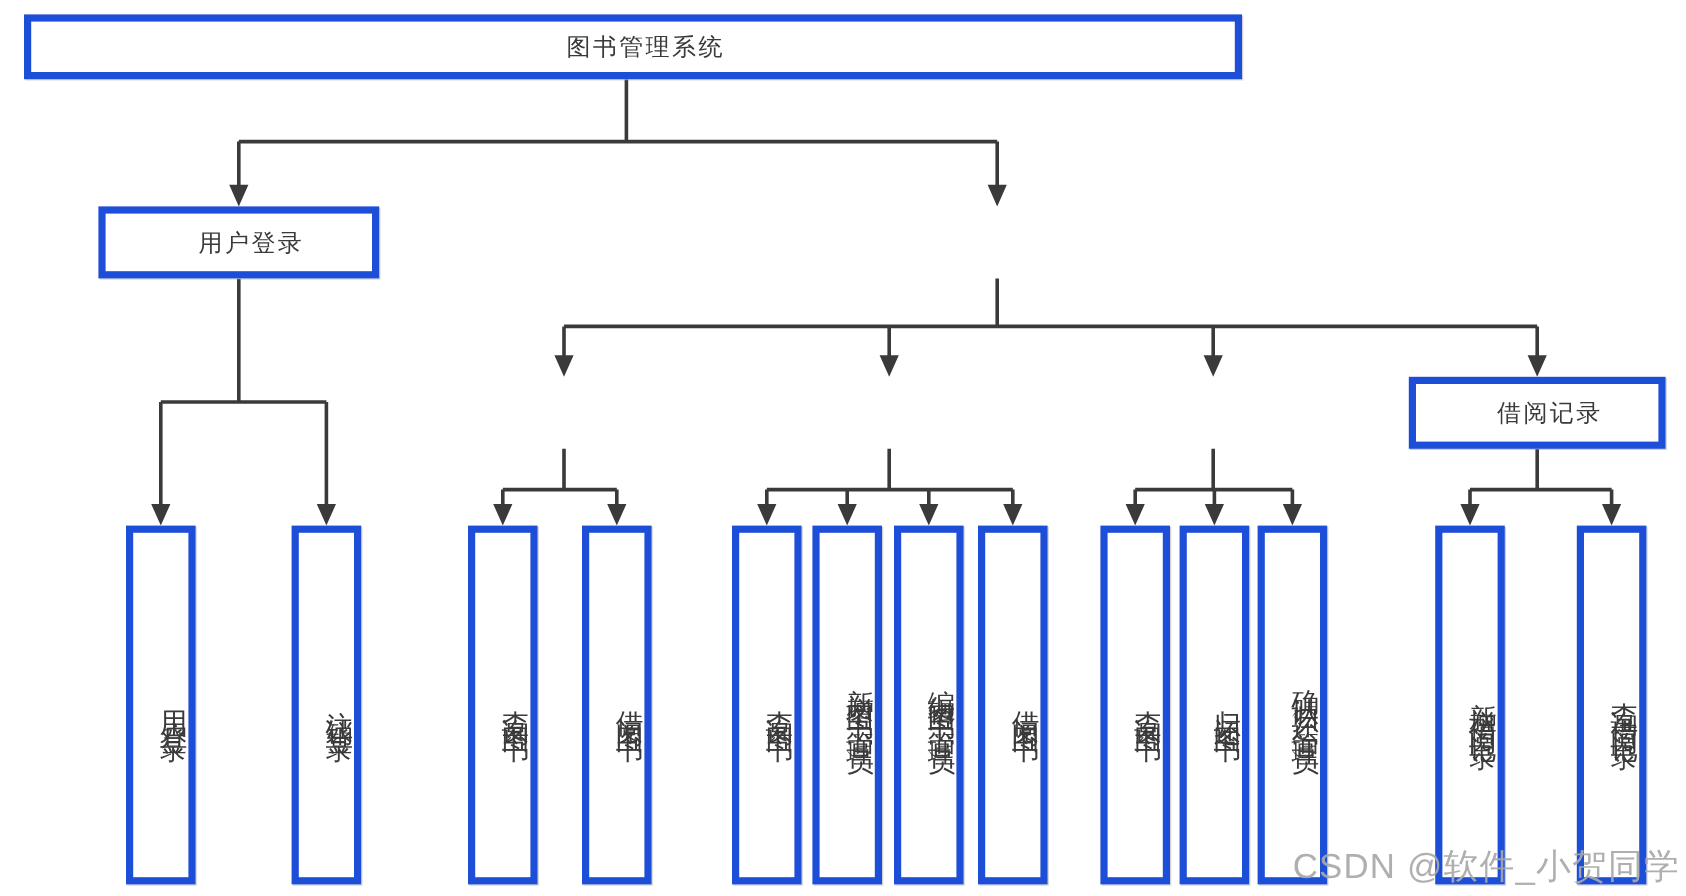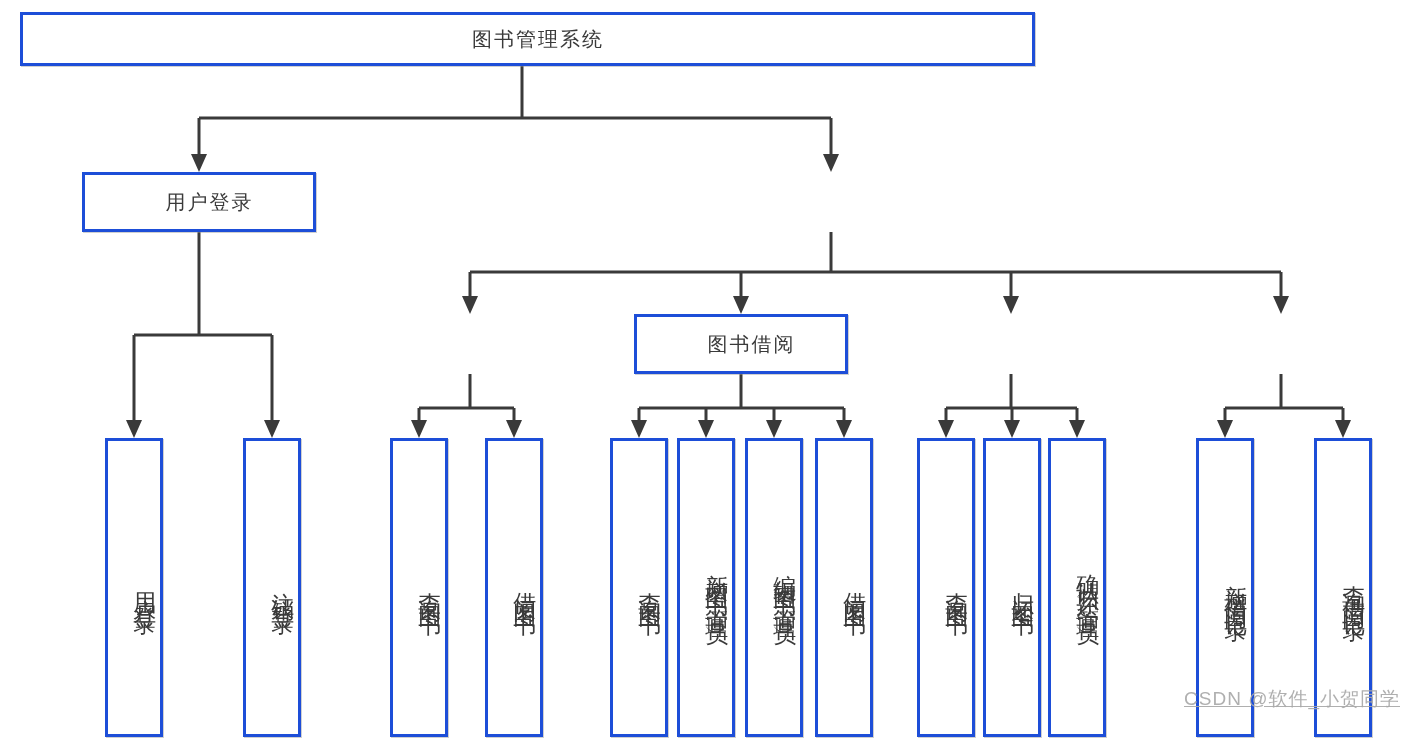--- a/index.html
+++ b/index.html
@@ -3,31 +3,31 @@
 <meta charset="utf-8">
 <style>
   html,body{margin:0;padding:0;background:#ffffff;}
   .canvas{
     position:relative;width:1405px;height:747px;background:#ffffff;
     font-family:"Liberation Sans",sans-serif;overflow:hidden;color:#3a3a3a;
   }
   svg.connectors{position:absolute;left:0;top:0;z-index:1;}
   .box{
     position:absolute;box-sizing:border-box;background:#ffffff;
-    border:3px solid #1d4ed8;display:flex;align-items:center;justify-content:center;
+    border:6px solid #1d4ed8;display:flex;align-items:center;justify-content:center;
     box-shadow:1px 1px 0 rgba(150,150,150,.45);z-index:2;padding-left:21px;
   }
   .hlabel{font-size:20px;letter-spacing:2px;white-space:nowrap;}
   .vlabel{
     writing-mode:vertical-rl;text-orientation:mixed;
     font-size:23px;letter-spacing:7px;line-height:1.1;white-space:nowrap;
   }
   .watermark{
-    position:absolute;top:686px;right:5px;z-index:3;
-    font-size:19px;letter-spacing:1px;color:rgba(168,168,168,.92);white-space:nowrap;text-decoration:underline;
+    position:absolute;top:703px;right:5px;z-index:3;
+    font-size:29px;letter-spacing:1px;color:rgba(168,168,168,.92);white-space:nowrap;
   }
 </style>
 </head>
 <body>
 
 <div class="canvas">
 
   <svg class="connectors" width="1405" height="747" viewBox="0 0 1405 747">
     <path fill="none" stroke="#3a3a3a" stroke-width="3" d="M522 66 V118 M199 118 H831 M199 118 V156 M831 118 V156
              M199 232 V335 M134 335 H272 M134 335 V422 M272 335 V422
@@ -49,22 +49,22 @@
   </svg>
 
   <div class="box" style="left:20px;top:12px;width:1015px;height:54px">
     <span class="hlabel">图书管理系统</span>
   </div>
 
   <div class="box" style="left:82px;top:172px;width:234px;height:60px">
     <span class="hlabel">用户登录</span>
   </div>
 
-  <div class="box" style="left:634px;top:314px;width:214px;height:60px">
-    <span class="hlabel">图书借阅</span>
+  <div class="box" style="left:1174px;top:314px;width:214px;height:60px">
+    <span class="hlabel">借阅记录</span>
   </div>
 
   <div class="box" style="left:105px;top:438px;width:58px;height:299px">
     <span class="vlabel">用户登录</span>
   </div>
   <div class="box" style="left:243px;top:438px;width:58px;height:299px">
     <span class="vlabel">注销登录</span>
   </div>
 
   <div class="box" style="left:390px;top:438px;width:58px;height:299px">

